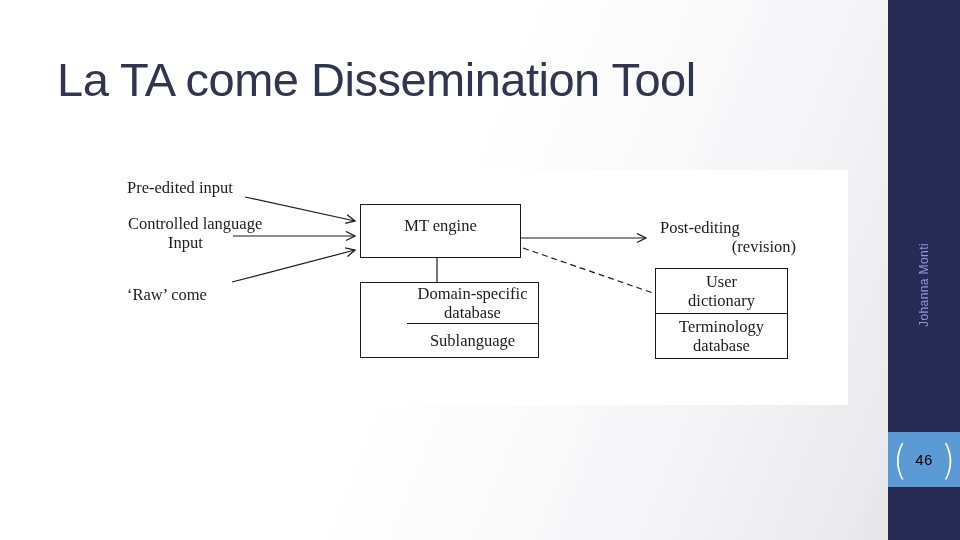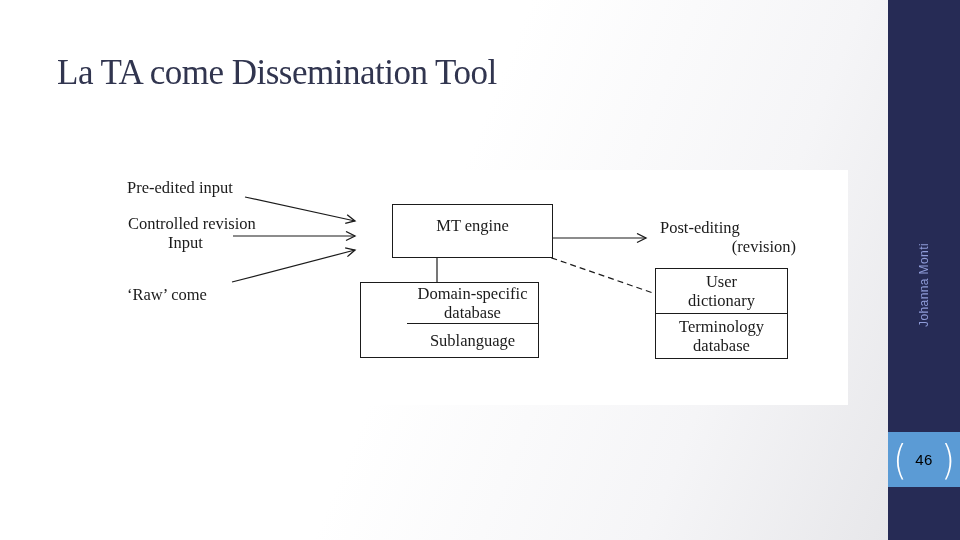--- a/index.html
+++ b/index.html
@@ -12,43 +12,43 @@
   *{margin:0;padding:0;box-sizing:border-box;}
   html,body{width:960px;height:540px;overflow:hidden;}
   body{font-family:"Liberation Serif",serif;position:relative;}
 
   .slide-main{
     position:absolute;left:0;top:0;width:888px;height:540px;
     background:linear-gradient(112deg,#ffffff 0%,#ffffff 48%,#f5f5f7 78%,#e7e7ea 100%);
   }
   .slide-title{
     position:absolute;left:57px;top:54px;
-    font-family:Liberation Serif, serif;
-    font-size:35px;font-weight:500;color:var(--title-text);
+    font-family:Liberation Sans, sans-serif;
+    font-size:47px;font-weight:500;color:var(--title-text);
     letter-spacing:-0.5px;white-space:nowrap;line-height:1.1;
   }
 
   
   .figure{
     position:absolute;left:115px;top:170px;width:733px;height:235px;
     background:#ffffff;color:var(--diagram-ink);
     font-family:"Liberation Serif",serif;font-size:16.5px;line-height:19px;
   }
   .figure svg{position:absolute;left:0;top:0;}
   .lbl{position:absolute;white-space:nowrap;}
   .lbl-pre{left:12px;top:8px;}
   .lbl-ctrl{left:13px;top:44px;}
   .lbl-ctrl .line2{padding-left:40px;font-family:Liberation Serif, serif;}
   .lbl-raw{left:12px;top:115px;}
   .lbl-post{left:545px;top:40px;width:136px;margin-top:8px;}
   .lbl-post .line2{text-align:right;}
 
   .dbox{position:absolute;border:1.2px solid var(--diagram-ink);background:#fff;text-align:center;}
   .dbox .cell{display:flex;flex-direction:column;justify-content:center;}
-  .box-mt{left:245px;top:34px;width:161px;height:54px;margin-left:32px;}
+  .box-mt{left:245px;top:34px;width:161px;height:54px;}
   .box-mt .cell{height:100%;justify-content:flex-start;padding-top:11px;}
   .box-domain{left:245px;top:112px;width:179px;height:76px;padding-left:46px;}
   .box-domain .cell-top{height:41px;border-bottom:1.2px solid var(--diagram-ink);}
   .box-domain .cell-bottom{height:33px;}
   .box-user{left:540px;top:98px;width:133px;height:91px;}
   .box-user .cell-top{height:45px;border-bottom:1.2px solid var(--diagram-ink);}
   .box-user .cell-bottom{height:44px;}
 
   .fig-caption{position:absolute;left:25px;top:200px;width:600px;text-align:center;font-size:17px;}
 
@@ -88,21 +88,21 @@
         <line x1="117" y1="112" x2="240" y2="80" marker-end="url(#ah)"></line>
         <line x1="406" y1="68" x2="531" y2="68" marker-end="url(#ah)"></line>
         <line x1="322" y1="88" x2="322" y2="112"></line>
         <line x1="408" y1="78" x2="538" y2="123" stroke-dasharray="6,4"></line>
       </g>
     </svg>
 
     <div class="lbl lbl-pre">Pre-edited input</div>
 
     <div class="lbl lbl-ctrl">
-      <div class="line1">Controlled revision</div>
+      <div class="line1">Controlled language</div>
       <div class="line2">Input</div>
     </div>
 
     <div class="lbl lbl-raw">‘Raw’ come</div>
 
     <div class="lbl lbl-post">
       <div class="line1">Post-editing</div>
       <div class="line2">(revision)</div>
     </div>
 

